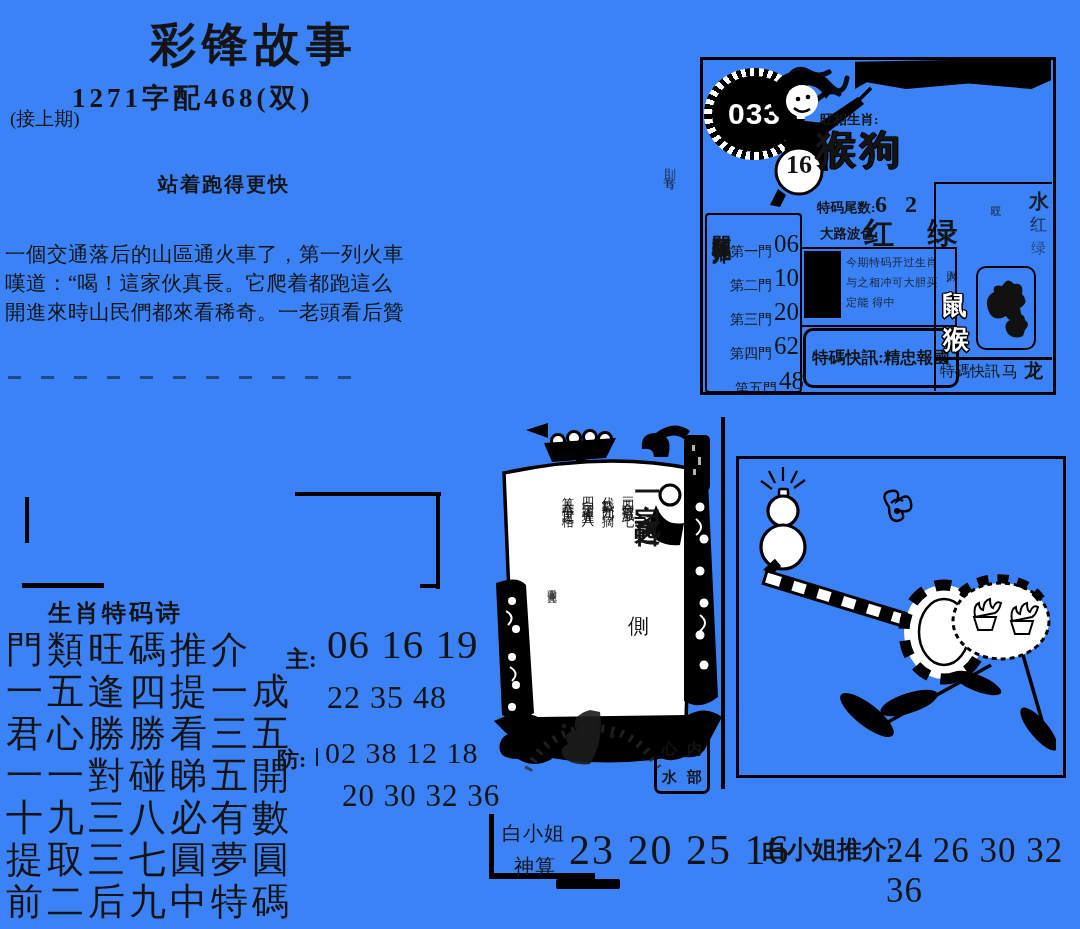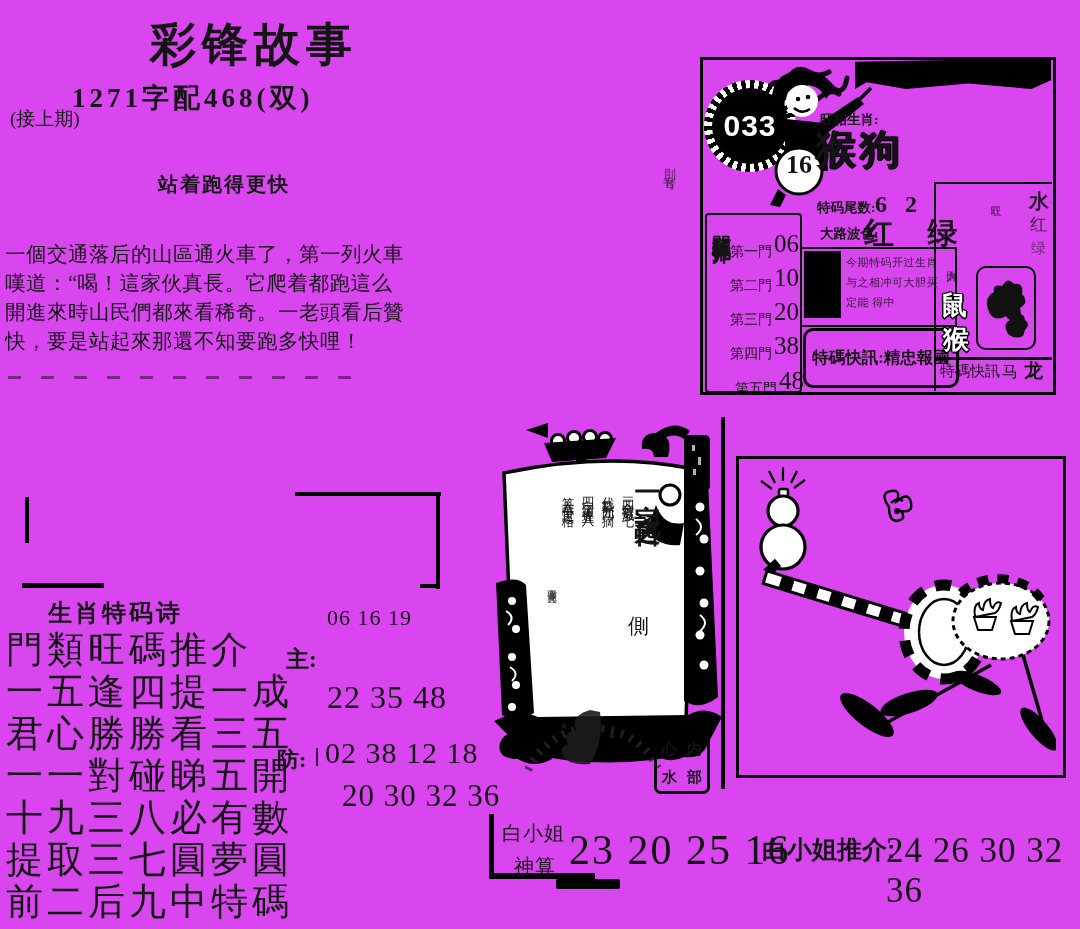--- a/index.html
+++ b/index.html
@@ -1,36 +1,36 @@
 <!DOCTYPE html>
 <html><head>
 <meta charset="utf-8">
 <style>
   html,body{margin:0;padding:0;background:#e8e8e8;}
-  .page{position:relative;width:1080px;height:929px;background:#d946ef;color:#141414;
+  .page{position:relative;width:1080px;height:929px;background:#3b82f6;color:#141414;
         font-family:"Liberation Sans","DejaVu Sans",sans-serif;overflow:hidden;}
   .abs{position:absolute;}
   .serif{font-family:"Liberation Serif","DejaVu Serif",serif;}
   .sans{font-family:"Liberation Sans","DejaVu Sans",sans-serif;}
   .v{writing-mode:vertical-rl;text-orientation:upright;}
   
   .title{left:150px;top:14px;font-size:46px;font-weight:bold;letter-spacing:6px;}
   .subtitle{left:72px;top:80px;font-size:27px;letter-spacing:4px;font-weight:600;}
   .prevnote{left:10px;top:106px;font-size:19px;}
   .storytitle{left:158px;top:171px;font-size:20px;font-weight:bold;letter-spacing:2px;}
   .story{left:5px;top:240px;width:414px;font-size:20.5px;line-height:29px;letter-spacing:0.5px;}
   .dashrow{left:8px;top:376px;width:350px;height:3px;opacity:.45;
            background:repeating-linear-gradient(90deg,#000 0 13px,transparent 13px 33px);}
   .sidenote{left:660px;top:158px;font-size:13px;opacity:.7;letter-spacing:9px;}
   
   .infobox{left:700px;top:57px;width:350px;height:332px;border:3px solid #000;}
   .mastbar{left:152px;top:-2px;width:196px;height:31px;background:#000;
            clip-path:polygon(0 12%,100% 0,100% 72%,90% 100%,58% 82%,26% 100%,6% 78%,0 100%);}
-  .badge-ring{left:1px;top:20px;width:92px;height:92px;border-radius:50%;
-              background:repeating-conic-gradient(#000 0deg 6deg,#fff 6deg 12deg);}
+  .badge-ring{left:1px;top:8px;width:92px;height:92px;border-radius:50%;
+              background:repeating-conic-gradient(#000 0deg 6deg,#fff 6deg 12deg);padding-left:9px;}
   .badge-core{position:absolute;inset:8px;background:#000;border-radius:50%;
               display:flex;align-items:center;justify-content:center;color:#fff;
               font-size:30px;font-weight:bold;letter-spacing:1px;}
   .mascot-num{left:73px;top:90px;width:46px;text-align:center;font-size:26px;font-weight:bold;}
   .lab13{font-size:13.5px;font-weight:bold;}
   .zfat{font-weight:900;font-size:40px;letter-spacing:4px;filter:blur(.5px);
         text-shadow:0 0 1.2px #000,1px 0 #000,0 1px #000,-1px 0 #000;}
   .tailval{font-size:24px;letter-spacing:6px;font-weight:600;}
   .waveval{font-size:30px;font-weight:bold;letter-spacing:13px;}
   .gatesbox{left:2px;top:153px;width:93px;height:176px;border:2.5px solid #000;border-radius:4px;}
@@ -77,21 +77,20 @@
 <div class="page">
 
   <div class="abs title sans">彩锋故事</div>
   <div class="abs subtitle serif">1271字配468(双)</div>
   <div class="abs prevnote serif">(接上期)</div>
   <div class="abs storytitle sans">站着跑得更快</div>
   <div class="abs story serif">
     <div>一個交通落后的山區通火車了，第一列火車</div>
     <div>嘆道：“喝！這家伙真長。它爬着都跑這么</div>
     <div>開進來時山民們都來看稀奇。一老頭看后贊</div>
-    <div>快，要是站起來那還不知要跑多快哩！</div>
   </div>
   <div class="abs dashrow"></div>
   <div class="abs sidenote v serif">刖号B</div>
 
   <div class="abs infobox">
     <div class="abs mastbar"></div>
     <svg class="abs" style="left:58px;top:2px" width="100" height="44" viewBox="0 0 100 44">
       <g fill="none" stroke="#000" stroke-width="5" opacity=".9" stroke-linecap="round">
         <path d="M4,30 q10,-16 22,-6 t20,-4 t22,2 t18,-6"></path>
         <path d="M8,40 q14,-10 26,-2 t24,-2 t20,-4"></path>
@@ -132,21 +131,21 @@
       <div class="gaterow" style="top:36px">
         <span class="gl">第二門</span>
         <span class="gv">10</span>
       </div>
       <div class="gaterow" style="top:70px">
         <span class="gl">第三門</span>
         <span class="gv">20</span>
       </div>
       <div class="gaterow" style="top:104px">
         <span class="gl">第四門</span>
-        <span class="gv">38</span>
+        <span class="gv">62</span>
       </div>
       <div class="gaterow" style="top:139px;left:28px">
         <span class="gl">第五門</span>
         <span class="gv">48</span>
       </div>
     </div>
 
     <div class="abs finebox">
       <div class="abs blacksq"></div>
       <div class="abs fineln serif">
@@ -189,21 +188,21 @@
   <div class="abs poem serif">
     <div>門類旺碼推介</div>
     <div>一五逢四提一成</div>
     <div>君心勝勝看三五</div>
     <div>一一對碰睇五開</div>
     <div>十九三八必有數</div>
     <div>提取三七圓夢圓</div>
     <div>前二后九中特碼</div>
   </div>
   <div class="abs serif" style="left:286px;top:644px;font-size:23px;font-weight:bold">主:</div>
-  <div class="abs serif numbig" style="left:327px;top:605px;font-size:22px">06 16 19</div>
+  <div class="abs serif numbig" style="left:327px;top:620px;font-size:41px">06 16 19</div>
   <div class="abs serif numbig" style="left:327px;top:679px;font-size:32px">22 35 48</div>
   <div class="abs serif" style="left:277px;top:745px;font-size:22px;font-weight:bold">防:</div>
   <div class="abs mark" style="left:316px;top:748px;width:2px;height:18px;opacity:.8"></div>
   <div class="abs serif numbig" style="left:325px;top:736px;font-size:30px">02 38 12 18</div>
   <div class="abs serif numbig" style="left:342px;top:778px;font-size:31px">20 30 32 36</div>
 
   <div class="abs mark" style="left:721px;top:417px;width:3.5px;height:372px"></div>
 
   <svg class="abs" style="left:488px;top:415px" width="240" height="390" viewBox="0 0 240 390">
     <circle cx="70" cy="26" r="6.5" fill="#fff" stroke="#000" stroke-width="3"></circle>

